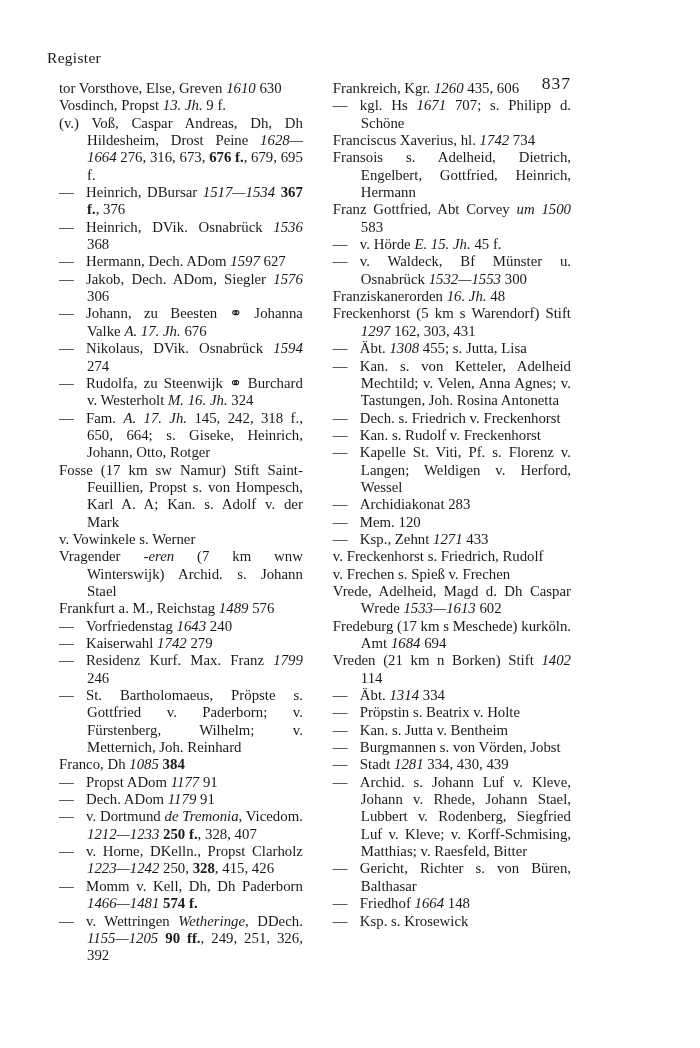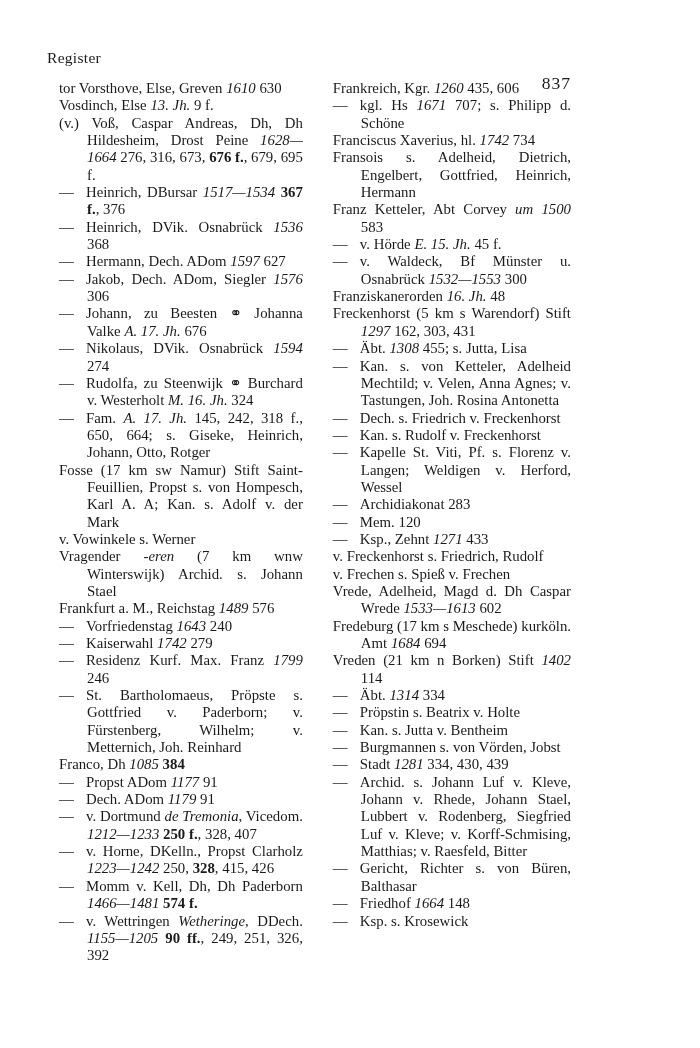--- a/index.html
+++ b/index.html
@@ -49,21 +49,21 @@
 <body>
 
 <div class="page">
   <div class="pagehead">
     <span class="running">Register</span>
     <span class="pagenum">837</span>
   </div>
   <div class="cols">
     <div class="col left" id="col-left">
         <p class="entry"><span class="">tor Vorsthove, Else, Greven </span><span class="it">1610</span><span class=""> 630</span></p>
-        <p class="entry"><span class="">Vosdinch, Else </span><span class="it">13. Jh.</span><span class=""> 9 f.</span></p>
+        <p class="entry"><span class="">Vosdinch, Propst </span><span class="it">13. Jh.</span><span class=""> 9 f.</span></p>
         <p class="entry"><span class="">(v.) Voß, Caspar Andreas, Dh, Dh Hildesheim, Drost Peine </span><span class="it">1628—1664</span><span class=""> 276, 316, 673, </span><span class="bd">676 f.</span><span class="">, 679, 695 f.</span></p>
         <p class="entry"><span class="dash">—</span><span class="">Heinrich, DBursar </span><span class="it">1517—1534</span><span class=""> </span><span class="bd">367 f.</span><span class="">, 376</span></p>
         <p class="entry"><span class="dash">—</span><span class="">Heinrich, DVik. Osnabrück </span><span class="it">1536</span><span class=""> 368</span></p>
         <p class="entry"><span class="dash">—</span><span class="">Hermann, Dech. ADom </span><span class="it">1597</span><span class=""> 627</span></p>
         <p class="entry"><span class="dash">—</span><span class="">Jakob, Dech. ADom, Siegler </span><span class="it">1576</span><span class=""> 306</span></p>
         <p class="entry"><span class="dash">—</span><span class="">Johann, zu Beesten ⚭ Johanna Valke </span><span class="it">A. 17. Jh.</span><span class=""> 676</span></p>
         <p class="entry"><span class="dash">—</span><span class="">Nikolaus, DVik. Osnabrück </span><span class="it">1594</span><span class=""> 274</span></p>
         <p class="entry"><span class="dash">—</span><span class="">Rudolfa, zu Steenwijk ⚭ Burchard v. Westerholt </span><span class="it">M. 16. Jh.</span><span class=""> 324</span></p>
         <p class="entry"><span class="dash">—</span><span class="">Fam. </span><span class="it">A. 17. Jh.</span><span class=""> 145, 242, 318 f., 650, 664; s. Giseke, Heinrich, Johann, Otto, Rotger</span></p>
         <p class="entry"><span class="">Fosse (17 km sw Namur) Stift Saint-Feuillien, Propst s. von Hompesch, Karl A. A; Kan. s. Adolf v. der Mark</span></p>
@@ -80,21 +80,21 @@
         <p class="entry"><span class="dash">—</span><span class="">v. Dortmund </span><span class="it">de Tremonia</span><span class="">, Vicedom. </span><span class="it">1212—1233</span><span class=""> </span><span class="bd">250 f.</span><span class="">, 328, 407</span></p>
         <p class="entry"><span class="dash">—</span><span class="">v. Horne, DKelln., Propst Clarholz </span><span class="it">1223—1242</span><span class=""> 250, </span><span class="bd">328</span><span class="">, 415, 426</span></p>
         <p class="entry"><span class="dash">—</span><span class="">Momm v. Kell, Dh, Dh Paderborn </span><span class="it">1466—1481</span><span class=""> </span><span class="bd">574 f.</span></p>
         <p class="entry"><span class="dash">—</span><span class="">v. Wettringen </span><span class="it">Wetheringe</span><span class="">, DDech. </span><span class="it">1155—1205</span><span class=""> </span><span class="bd">90 ff.</span><span class="">, 249, 251, 326, 392</span></p>
       </div>
     <div class="col right" id="col-right">
         <p class="entry"><span class="">Frankreich, Kgr. </span><span class="it">1260</span><span class=""> 435, 606</span></p>
         <p class="entry"><span class="dash">—</span><span class="">kgl. Hs </span><span class="it">1671</span><span class=""> 707; s. Philipp d. Schöne</span></p>
         <p class="entry"><span class="">Franciscus Xaverius, hl. </span><span class="it">1742</span><span class=""> 734</span></p>
         <p class="entry"><span class="">Fransois s. Adelheid, Dietrich, Engelbert, Gottfried, Heinrich, Hermann</span></p>
-        <p class="entry"><span class="">Franz Ketteler, Abt Corvey </span><span class="it">um 1500</span><span class=""> 583</span></p>
+        <p class="entry"><span class="">Franz Gottfried, Abt Corvey </span><span class="it">um 1500</span><span class=""> 583</span></p>
         <p class="entry"><span class="dash">—</span><span class="">v. Hörde </span><span class="it">E. 15. Jh.</span><span class=""> 45 f.</span></p>
         <p class="entry"><span class="dash">—</span><span class="">v. Waldeck, Bf Münster u. Osnabrück </span><span class="it">1532—1553</span><span class=""> 300</span></p>
         <p class="entry"><span class="">Franziskanerorden </span><span class="it">16. Jh.</span><span class=""> 48</span></p>
         <p class="entry"><span class="">Freckenhorst (5 km s Warendorf) Stift </span><span class="it">1297</span><span class=""> 162, 303, 431</span></p>
         <p class="entry"><span class="dash">—</span><span class="">Äbt. </span><span class="it">1308</span><span class=""> 455; s. Jutta, Lisa</span></p>
         <p class="entry"><span class="dash">—</span><span class="">Kan. s. von Ketteler, Adelheid Mechtild; v. Velen, Anna Agnes; v. Tastungen, Joh. Rosina Antonetta</span></p>
         <p class="entry"><span class="dash">—</span><span class="">Dech. s. Friedrich v. Freckenhorst</span></p>
         <p class="entry"><span class="dash">—</span><span class="">Kan. s. Rudolf v. Freckenhorst</span></p>
         <p class="entry"><span class="dash">—</span><span class="">Kapelle St. Viti, Pf. s. Florenz v. Langen; Weldigen v. Herford, Wessel</span></p>
         <p class="entry"><span class="dash">—</span><span class="">Archidiakonat 283</span></p>

